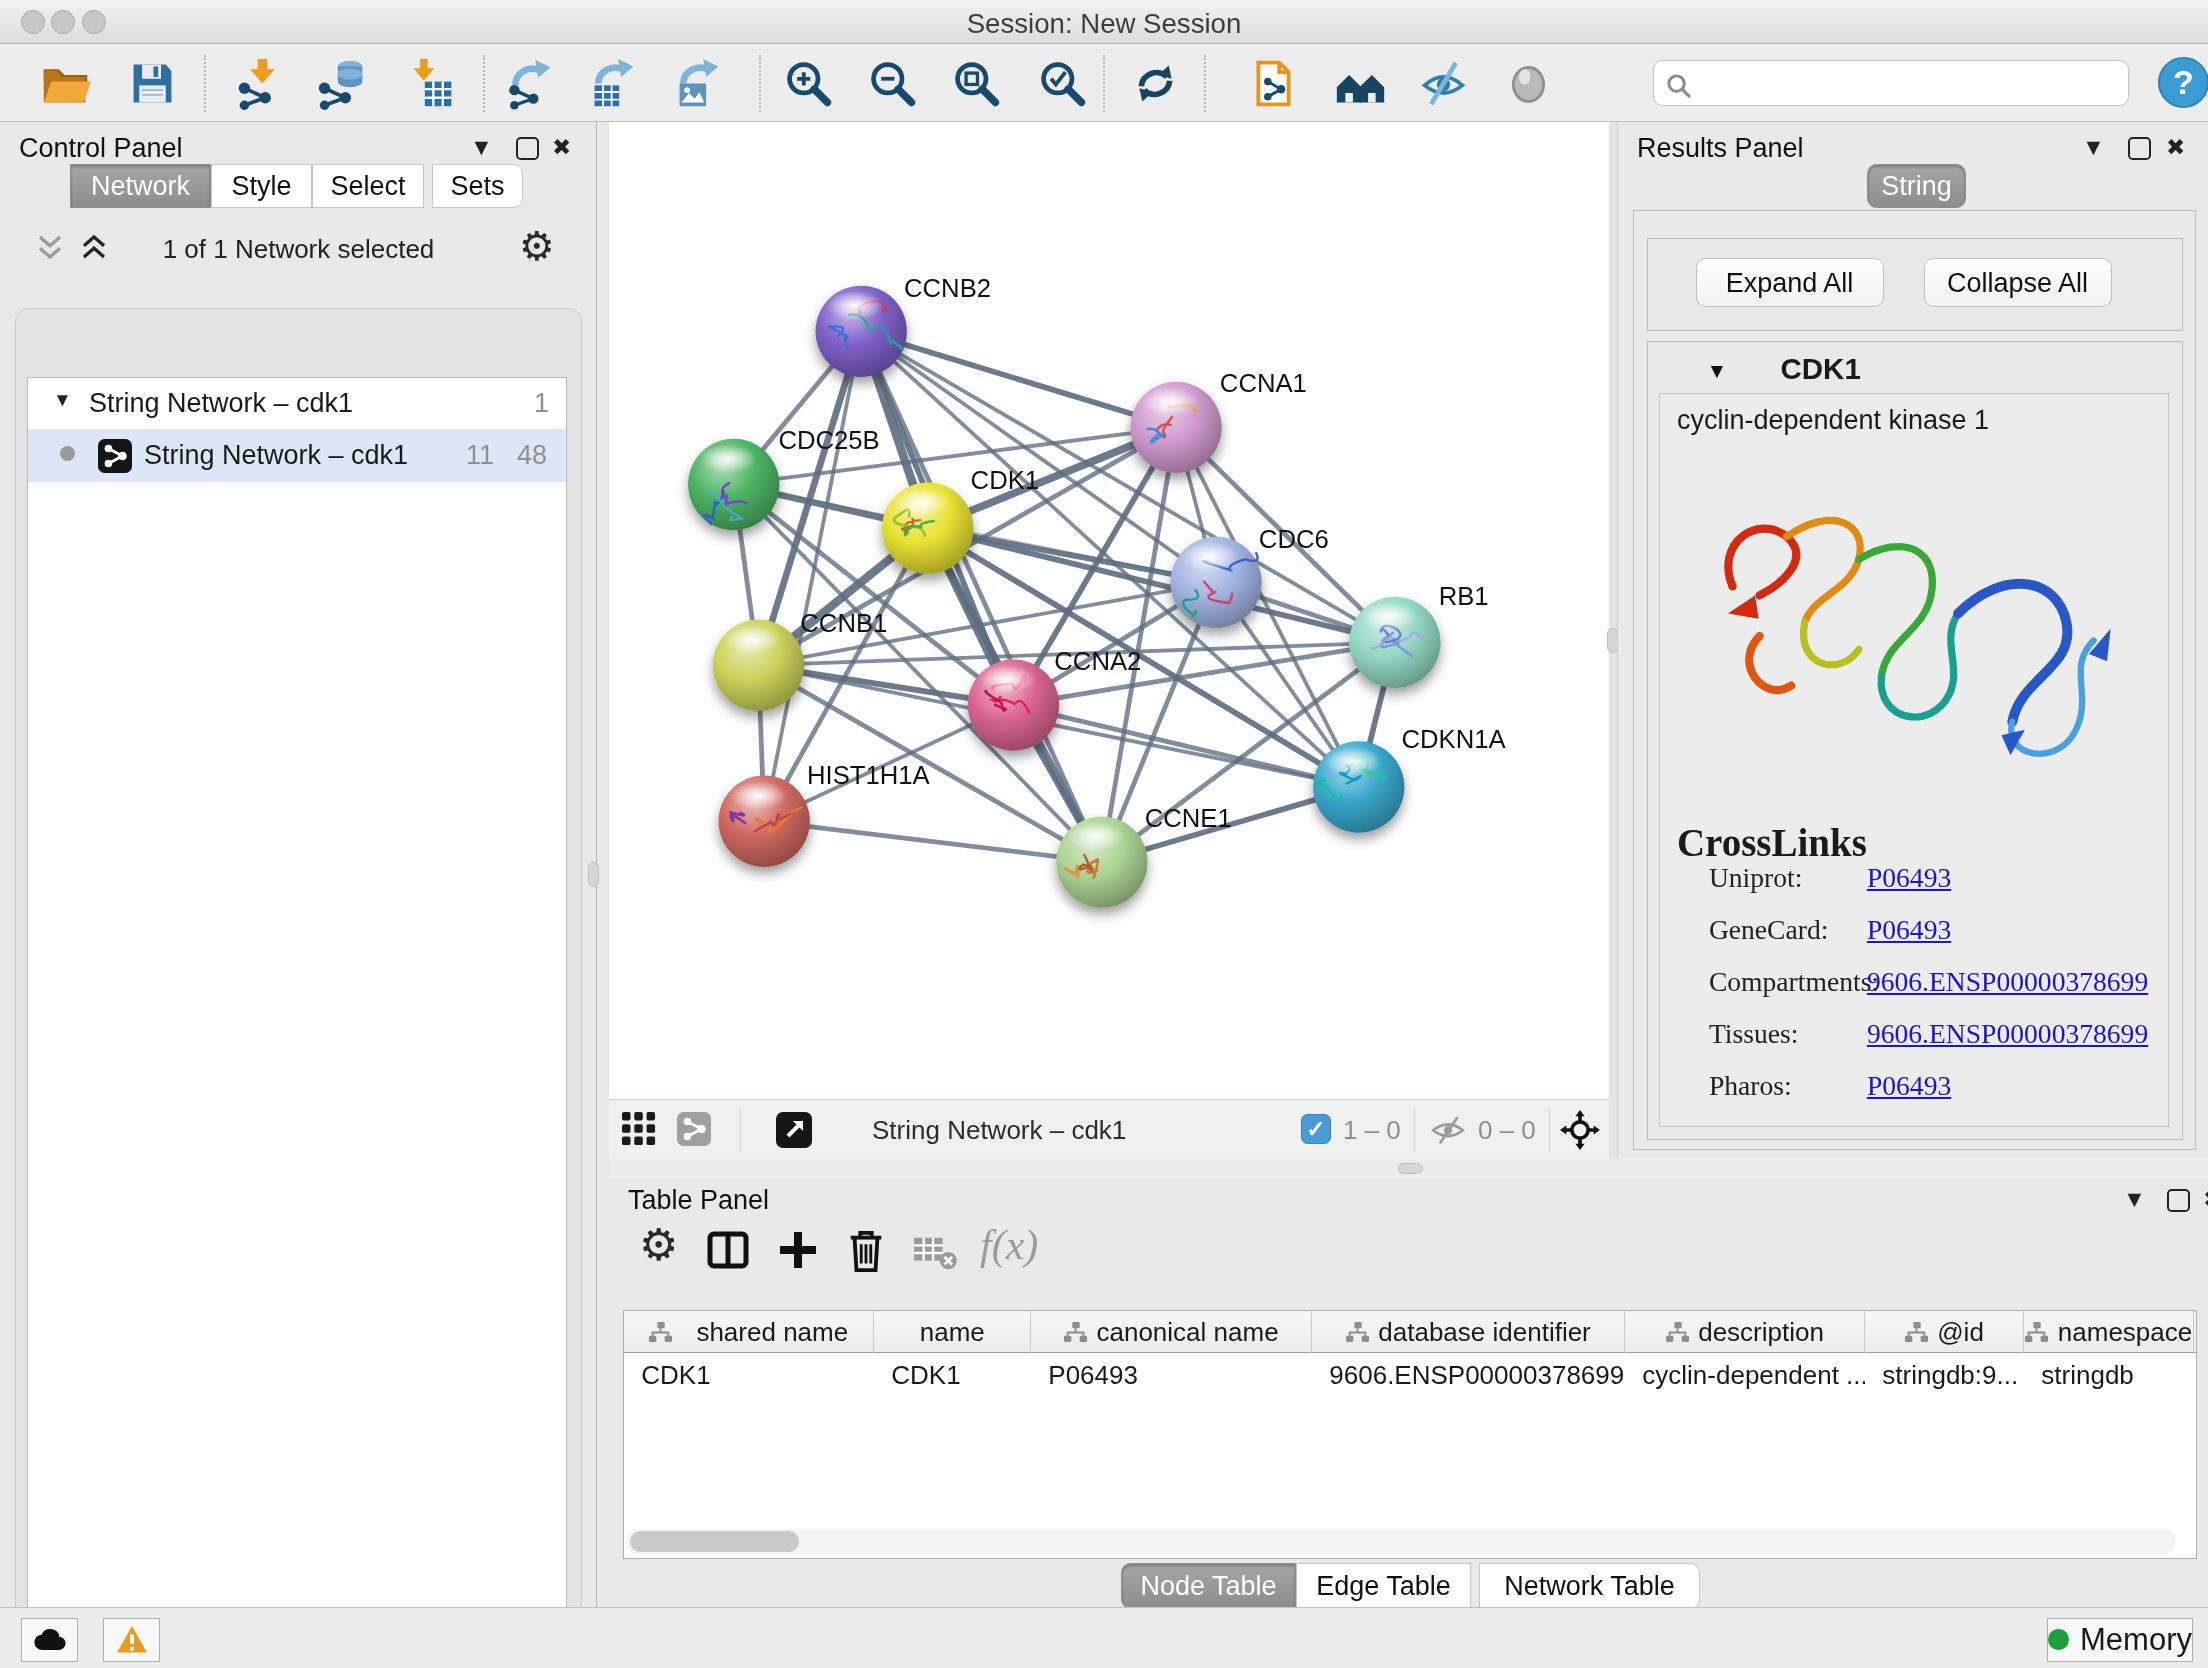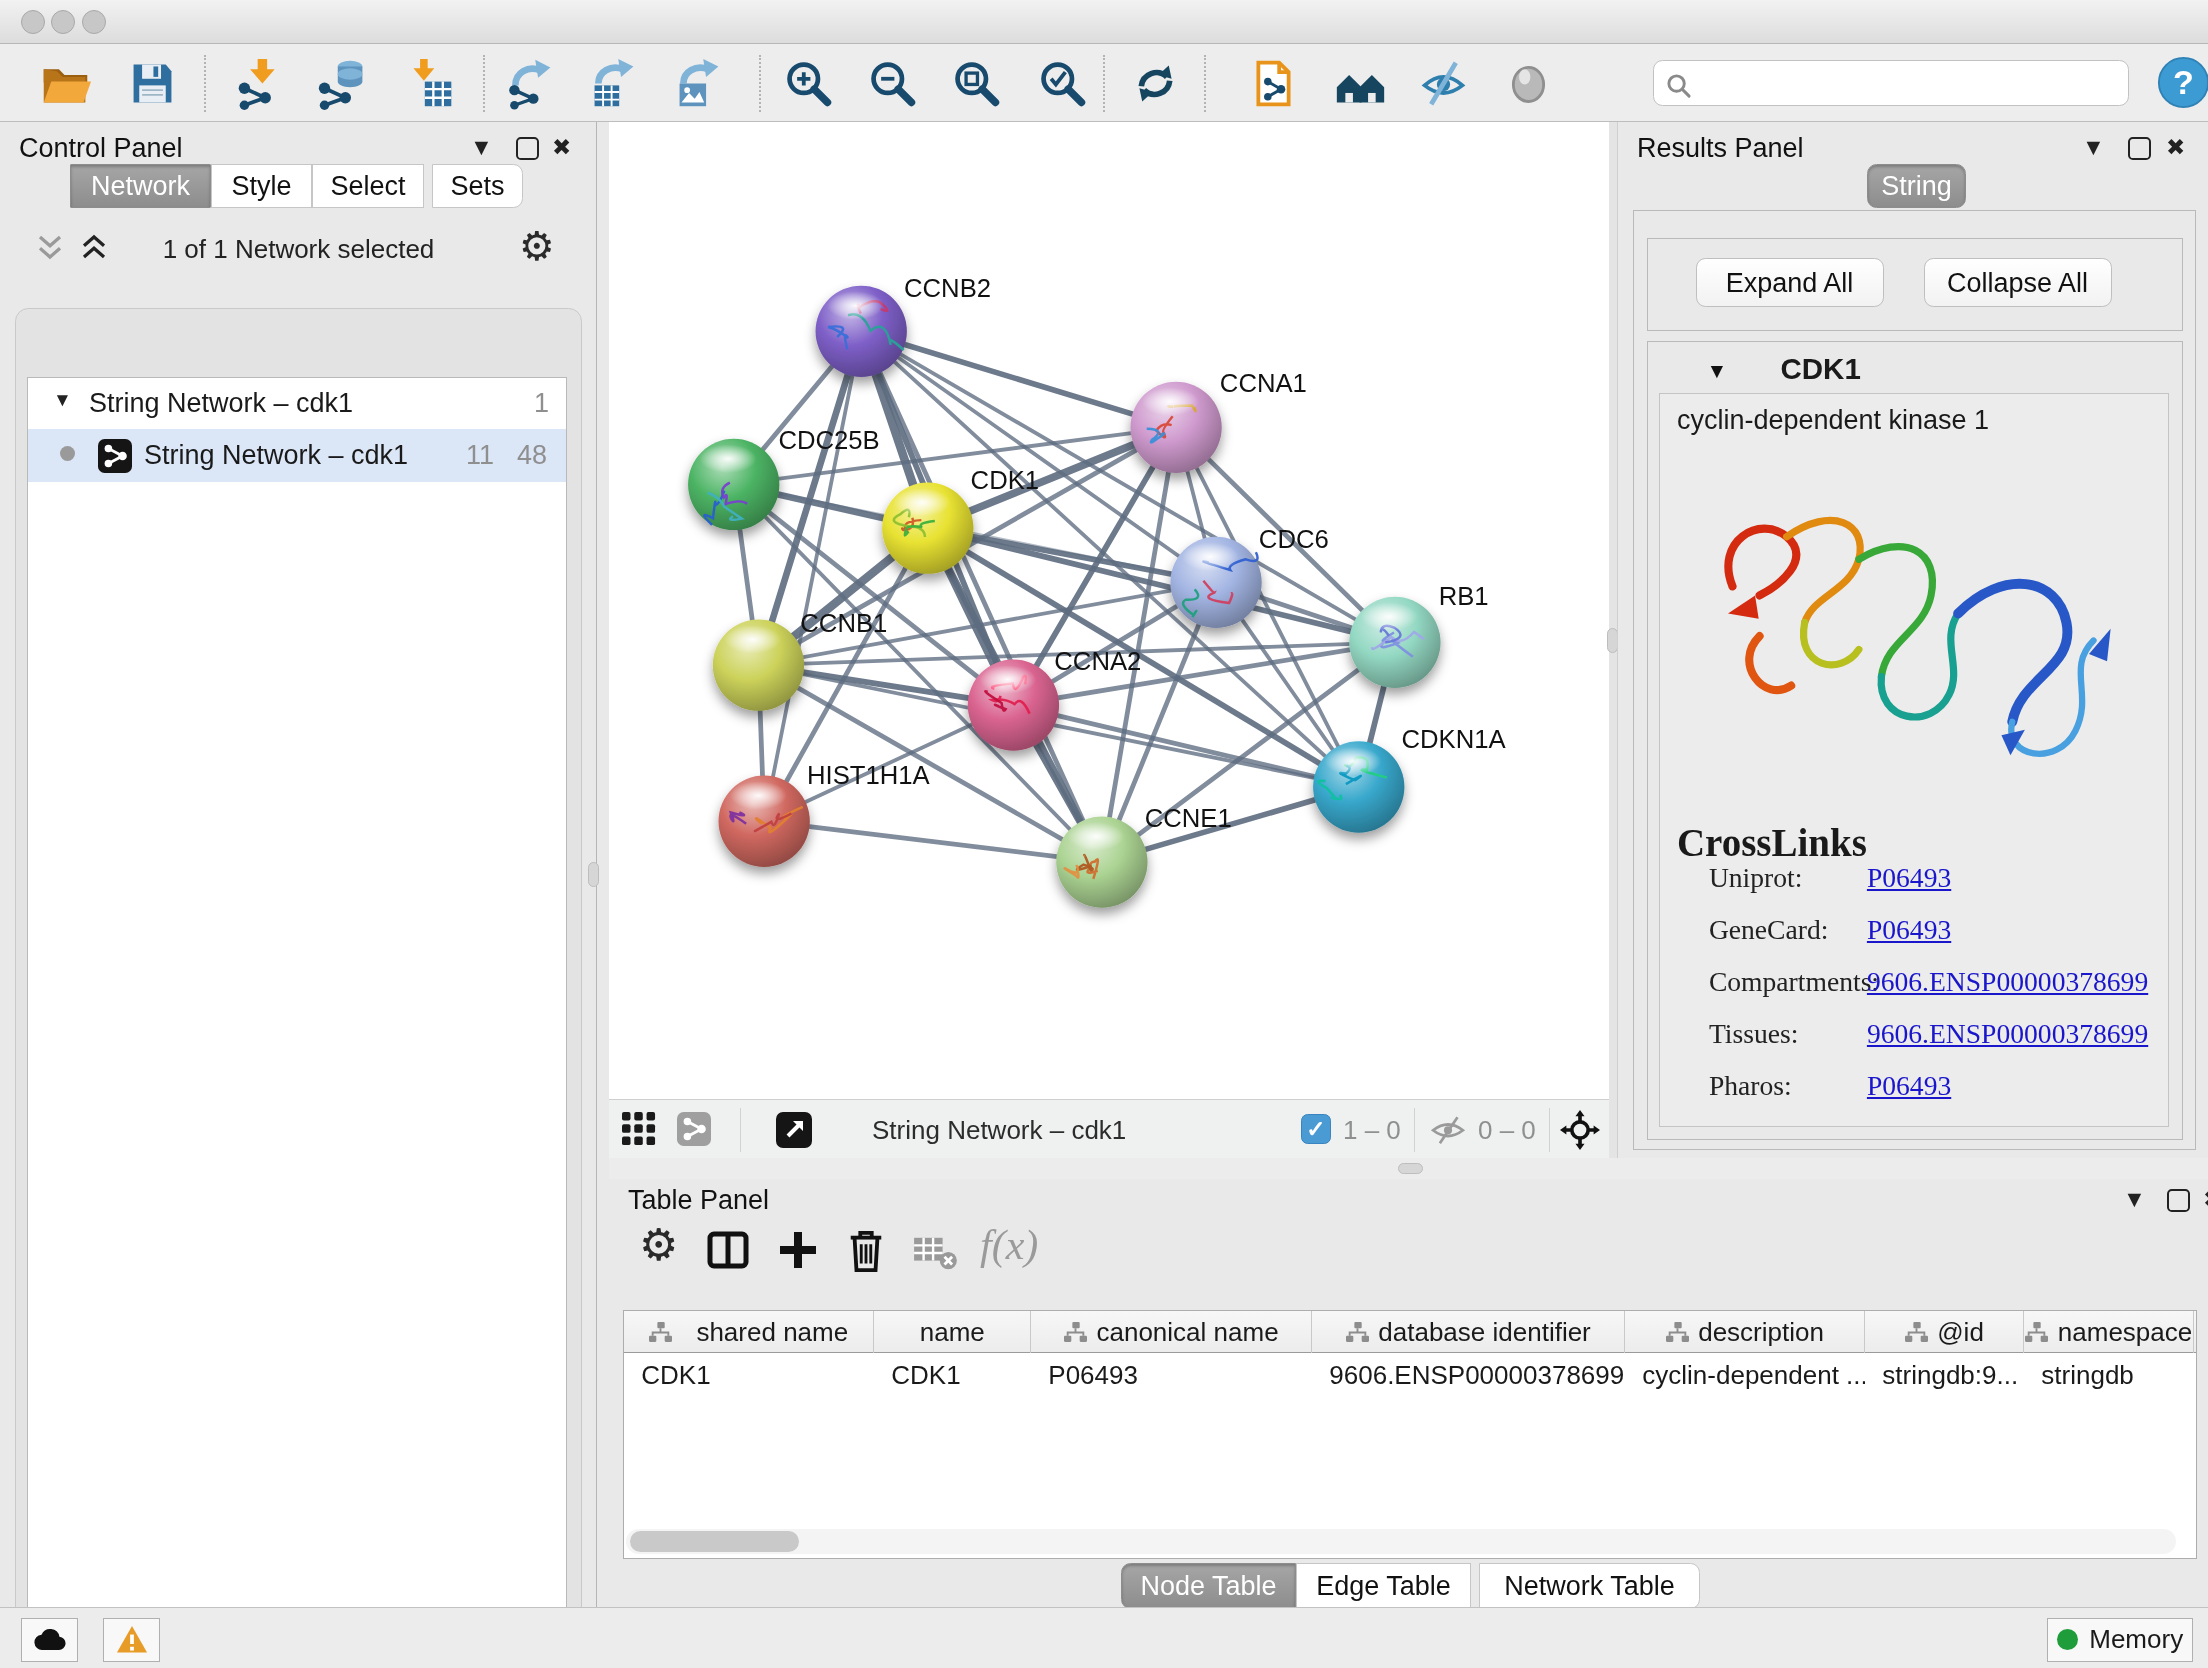--- a/index.html
+++ b/index.html
@@ -74,20 +74,21 @@
 
   svg text { font-family:"Liberation Sans",sans-serif; }
 </style>
 </head>
 <body>
 
 <div class="abs titlebar">
   <div class="tl" style="left:21px"></div>
   <div class="tl" style="left:51px"></div>
   <div class="tl" style="left:82px"></div>
+  <div class="wtitle">Session: New Session</div>
 </div>
 
 <div class="abs toolbar">
   <div class="tbtn" style="left:39px">
     <svg viewBox="0 0 56 56">
         <path d="M5 13h16l6 6h24v8H5z" fill="#9c5f10"></path>
         <path d="M5 13v35h44V21H25l-6-6z" fill="#b87418"></path>
         <path d="M13 26h42l-8 22H5z" fill="#f2a83b"></path>
       </svg>
   </div>
@@ -732,16 +733,16 @@
   </div>
   <div class="sbtn" style="left:103px;width:57px">
     <svg width="32" height="28.5" viewBox="0 0 34 30">
         <path d="M17 1L33 29H1z" fill="#e89c28"></path>
         <rect x="15" y="10" width="4" height="10" fill="#fff"></rect>
         <rect x="15" y="23" width="4" height="4" fill="#fff"></rect>
       </svg>
   </div>
   <div class="sbtn" style="left:2047px;width:146px;gap:11.4px">
     <span style="width: 21px; height: 21px; border-radius: 50%; background: rgb(31, 157, 58);"></span>
-    <span style="font-size:26px">Memory</span>
+    <span style="font-size:31px">Memory</span>
   </div>
 </div>
 
 
 </body></html>

